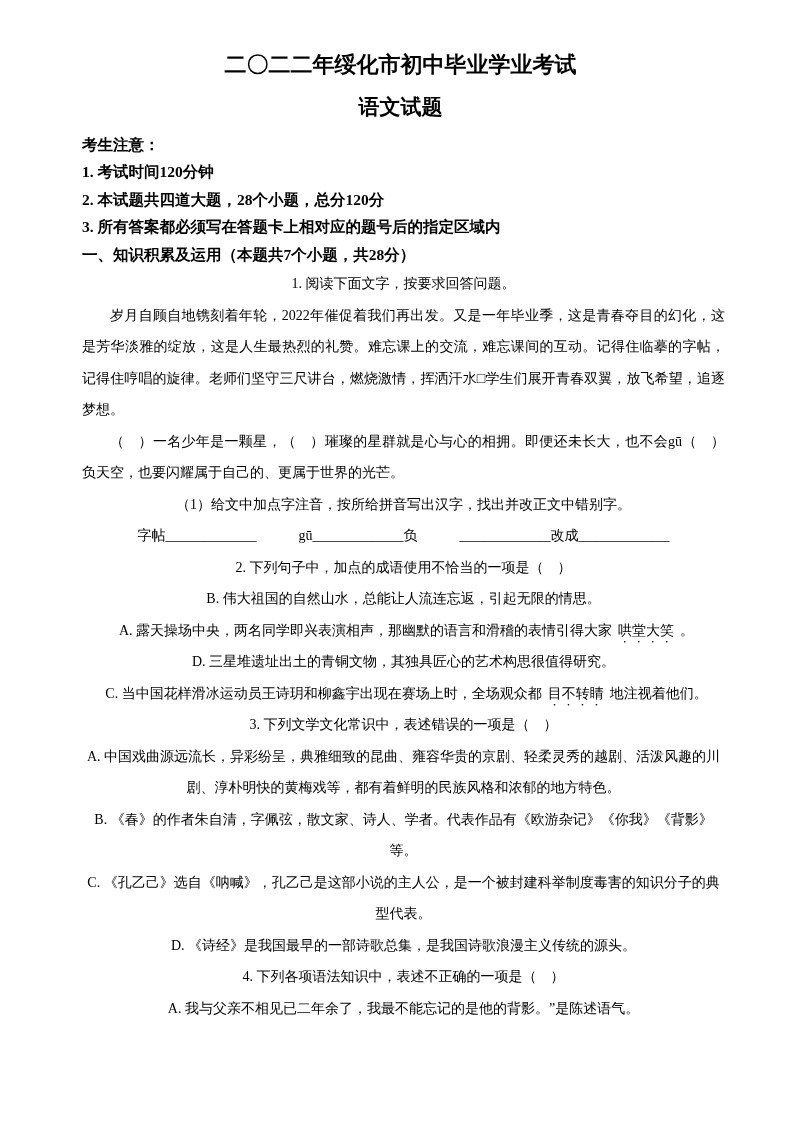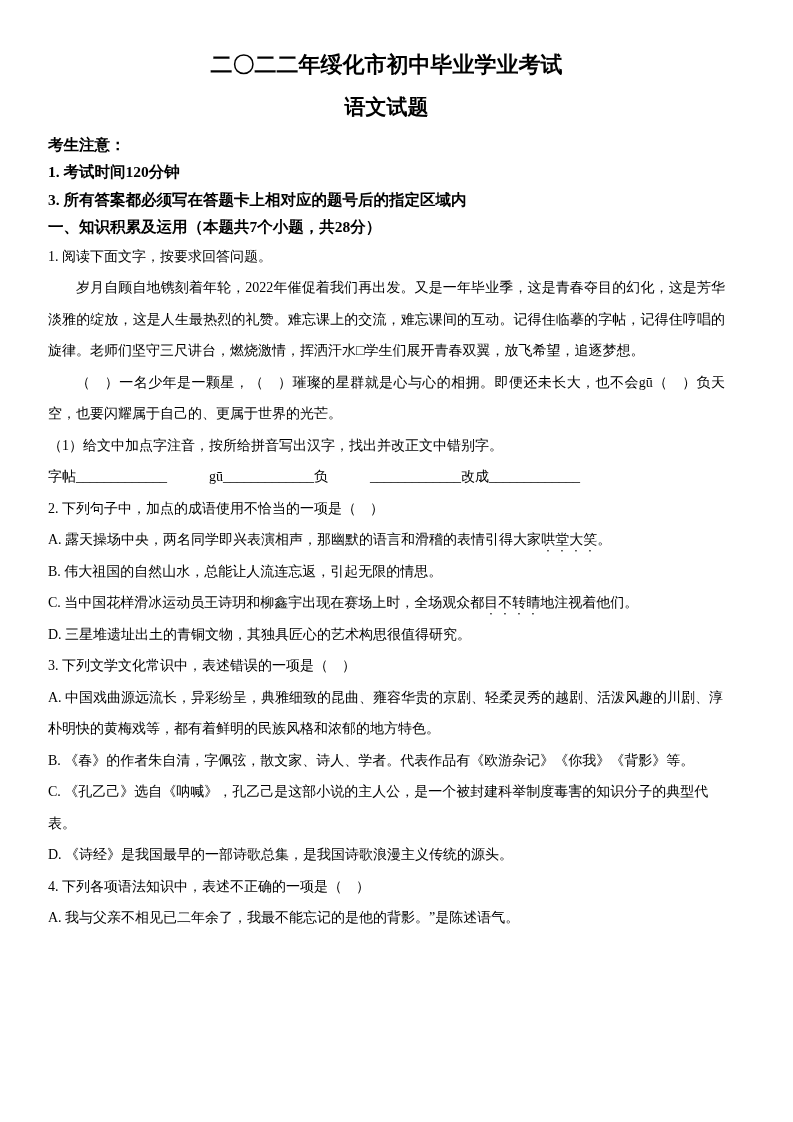--- a/index.html
+++ b/index.html
@@ -1,23 +1,23 @@
 <!DOCTYPE html>
 <html><head>
 <meta charset="utf-8">
 <style>
-  * { box-sizing: border-box; }
+  * { box-sizing: border-box; margin-left: 6px; }
   html, body { margin: 0; padding: 0; background: #ffffff; }
   .page {
     width: 793px;
     min-height: 1122px;
     margin: 0 auto;
     background: #ffffff;
     color: #000000;
-    padding: 50px 68px 40px 48px;
+    padding: 50px 68px 40px 76px;
     font-family: "Liberation Serif", "DejaVu Serif", serif;
   }
   .title {
     text-align: center;
     font-weight: 700;
     font-size: 22px;
     line-height: 1.35;
     margin: 0 0 14px 0;
   }
   .subtitle {
@@ -30,20 +30,21 @@
   .notice-line {
     font-size: 15.5px;
     font-weight: 700;
     line-height: 1.77;
     margin: 0;
   }
   .text-line {
     font-size: 14px;
     line-height: 2.25;
     margin: 0;
+    text-align: center;
   }
   .passage {
     text-indent: 2em;
     text-align: justify;
     font-family: Liberation Serif, serif;
   }
   .pre { white-space: pre-wrap; }
   .em-dots {
     -webkit-text-emphasis: dot;
     -webkit-text-emphasis-position: under left;
@@ -55,38 +56,39 @@
 <body>
 
 <div class="page">
 
   <h1 class="title">二〇二二年绥化市初中毕业学业考试</h1>
   <h2 class="subtitle">语文试题</h2>
 
   <div>
     <p class="notice-line">考生注意：</p>
     <p class="notice-line">1. 考试时间120分钟</p>
+    <p class="notice-line">2. 本试题共四道大题，28个小题，总分120分</p>
     <p class="notice-line">3. 所有答案都必须写在答题卡上相对应的题号后的指定区域内</p>
     <p class="notice-line">一、知识积累及运用（本题共7个小题，共28分）</p>
   </div>
 
   <div>
     <p class="text-line">1. 阅读下面文字，按要求回答问题。</p>
     <p class="text-line passage">岁月自顾自地镌刻着年轮，2022年催促着我们再出发。又是一年毕业季，这是青春夺目的幻化，这是芳华淡雅的绽放，这是人生最热烈的礼赞。难忘课上的交流，难忘课间的互动。记得住临摹的字帖，记得住哼唱的旋律。老师们坚守三尺讲台，燃烧激情，挥洒汗水□学生们展开青春双翼，放飞希望，追逐梦想。</p>
     <p class="text-line passage">（　）一名少年是一颗星，（　）璀璨的星群就是心与心的相拥。即便还未长大，也不会gū（　）负天空，也要闪耀属于自己的、更属于世界的光芒。</p>
     <p class="text-line">（1）给文中加点字注音，按所给拼音写出汉字，找出并改正文中错别字。</p>
     <p class="text-line pre">字帖_____________            gū_____________负            _____________改成_____________</p>
   </div>
 
   <div>
     <p class="text-line">2. 下列句子中，加点的成语使用不恰当的一项是（　）</p>
+    <p class="text-line">B. 伟大祖国的自然山水，总能让人流连忘返，引起无限的情思。</p>
     <p class="text-line"><span>A. 露天操场中央，两名同学即兴表演相声，那幽默的语言和滑稽的表情引得大家</span><span class="em-dots">哄堂大笑</span><span>。</span></p>
-    <p class="text-line">B. 伟大祖国的自然山水，总能让人流连忘返，引起无限的情思。</p>
+    <p class="text-line">D. 三星堆遗址出土的青铜文物，其独具匠心的艺术构思很值得研究。</p>
     <p class="text-line"><span>C. 当中国花样滑冰运动员王诗玥和柳鑫宇出现在赛场上时，全场观众都</span><span class="em-dots">目不转睛</span><span>地注视着他们。</span></p>
-    <p class="text-line">D. 三星堆遗址出土的青铜文物，其独具匠心的艺术构思很值得研究。</p>
   </div>
 
   <div>
     <p class="text-line">3. 下列文学文化常识中，表述错误的一项是（　）</p>
     <p class="text-line">A. 中国戏曲源远流长，异彩纷呈，典雅细致的昆曲、雍容华贵的京剧、轻柔灵秀的越剧、活泼风趣的川剧、淳朴明快的黄梅戏等，都有着鲜明的民族风格和浓郁的地方特色。</p>
     <p class="text-line">B. 《春》的作者朱自清，字佩弦，散文家、诗人、学者。代表作品有《欧游杂记》《你我》《背影》等。</p>
     <p class="text-line">C. 《孔乙己》选自《呐喊》，孔乙己是这部小说的主人公，是一个被封建科举制度毒害的知识分子的典型代表。</p>
     <p class="text-line">D. 《诗经》是我国最早的一部诗歌总集，是我国诗歌浪漫主义传统的源头。</p>
   </div>
 

